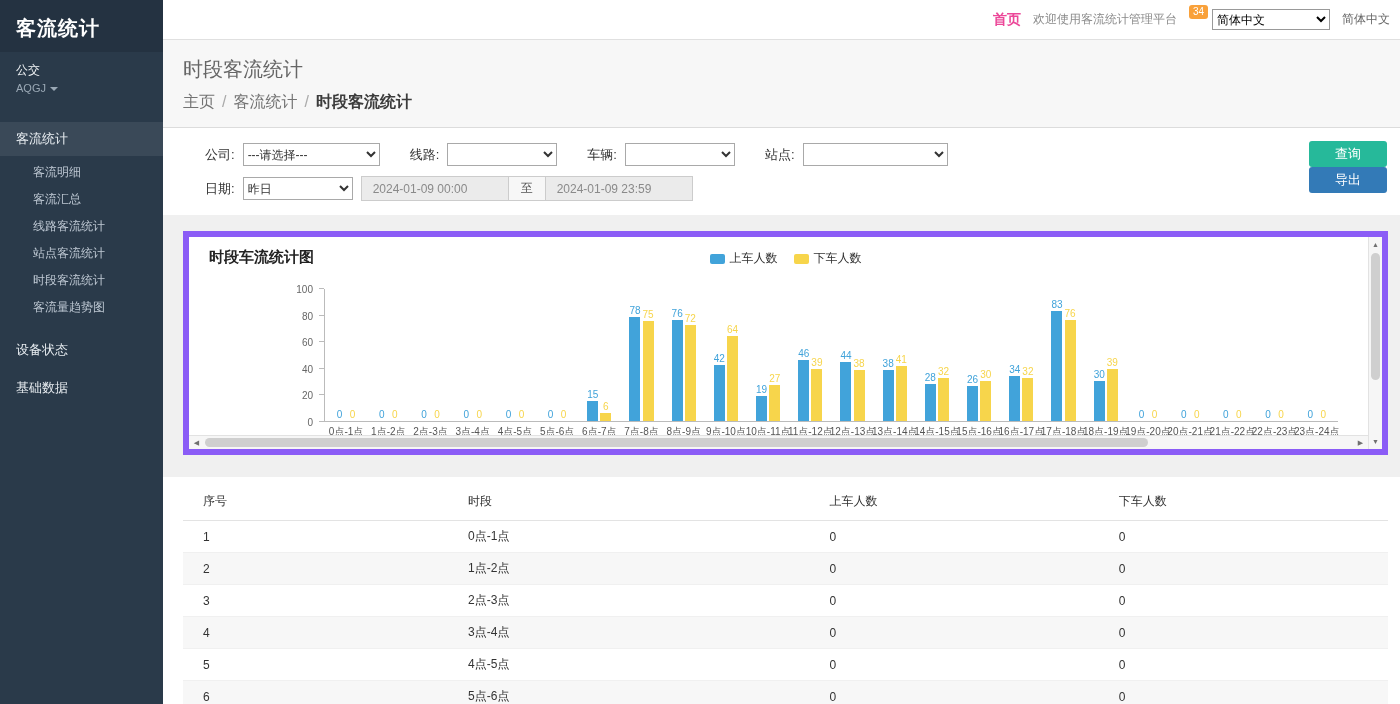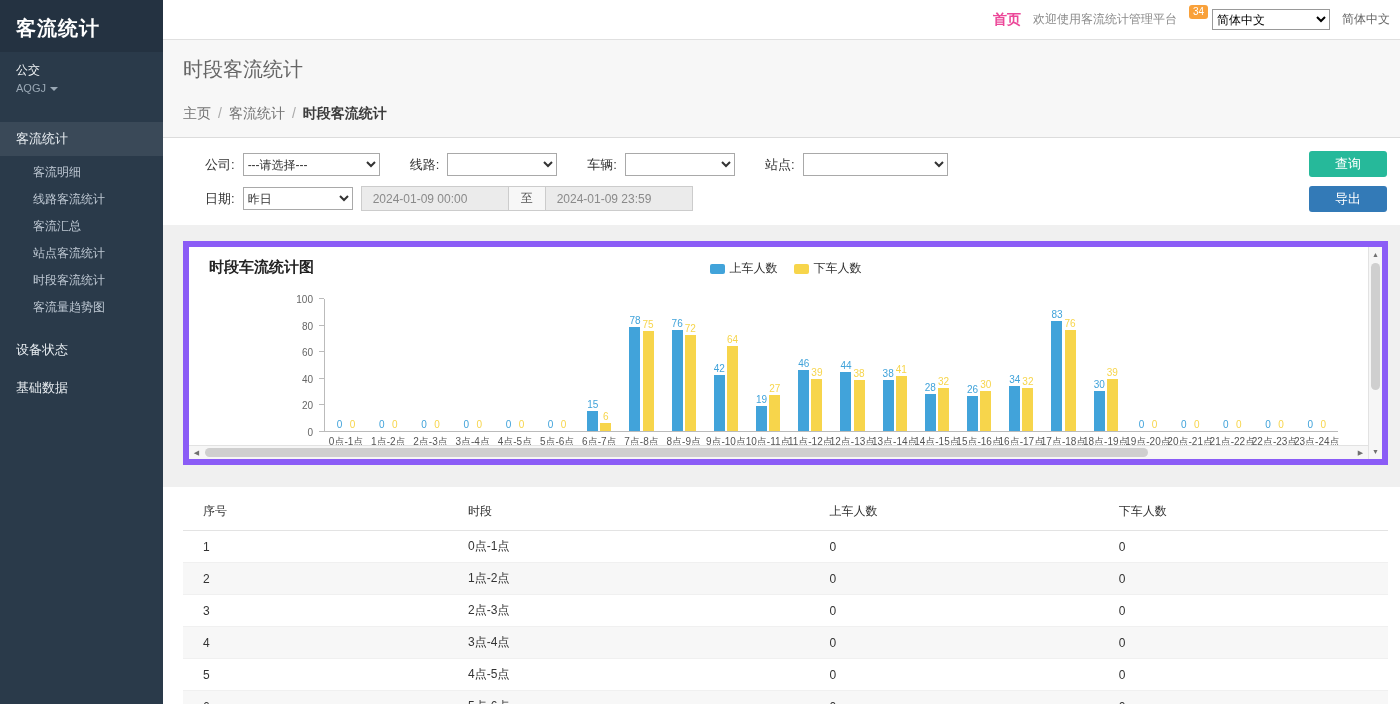--- a/index.html
+++ b/index.html
@@ -33,38 +33,38 @@
     display: flex; align-items: center; justify-content: flex-end; gap: 12px; padding-right: 10px; }
   .home-link { color: #ec4899; font-size: 14px; font-weight: bold; cursor: pointer; text-decoration: none; }
   .welcome { color: #8a8a8a; font-size: 12px; }
   .badge { background: #f9a13a; color: #fff; font-size: 10px; line-height: 12px; border-radius: 3px;
     padding: 1px 4px; transform: translateY(-8px); margin-right: -8px; }
   .lang-select { width: 118px; height: 21px; font-size: 12px; border: 1px solid #999; background: #fff; }
   .logout-link { color: #666; font-size: 12px; cursor: pointer; text-decoration: none; }
 
   .heading { background: #f7f7f7; padding: 16px 20px 14px; border-bottom: 1px solid #dcdcdc; }
   .page-title { margin: 0; font-size: 20px; font-weight: 500; color: #666; }
-  .breadcrumb { margin-top: 22px; font-size: 14px; }
+  .breadcrumb { margin-top: 9px; font-size: 16px; }
   .crumb { color: #737373; cursor: pointer; }
   .crumb.current { color: #3c3c3c; font-weight: bold; cursor: default; }
   .crumb-sep { margin: 0 7px; color: #aaa; }
 
   
   .filterbar { background: #fff; padding: 15px 160px 14px 42px; position: relative; }
   .frow { display: flex; align-items: flex-start; }
   .frow + .frow { margin-top: 10px; }
   .fgroup { display: inline-flex; align-items: center; gap: 8px; margin-right: 30px; }
   .flabel { font-size: 13px; color: #333; white-space: nowrap; }
   .fsel { height: 23px; font-size: 12px; border: 1px solid #a9a9a9; background: #fff; color: #333; }
   .w137 { width: 137px; } .w110 { width: 110px; } .w145 { width: 145px; } .w90 { width: 110px; }
   .date-group { display: inline-flex; align-items: stretch; border: 1px solid #ccc; height: 25px; }
   .date-input { border: none; background: #ebebeb; color: #8a8a8a; font-size: 12px; width: 146px; padding: 0 11px; outline: none; }
   .to-label { display: flex; align-items: center; padding: 0 12px; font-size: 12px; color: #555;
     background: #f7f7f7; border-left: 1px solid #ccc; border-right: 1px solid #ccc; }
-  .fbuttons { position: absolute; right: 13px; top: 13px; display: flex; flex-direction: column; gap: 9px; }
+  .fbuttons { position: absolute; right: 13px; top: 13px; display: flex; flex-direction: column; }
   .btn { width: 78px; height: 26px; border: none; border-radius: 3px; color: #fff; font-size: 13px; cursor: pointer; }
   .btn-green { background: #26b99a; }
   .btn-blue { background: #337ab7; }
 
   
   .chart-card { background: #fff; border: 6px solid #8b5cf6; margin: 16px 12px 0 20px; height: 237px; position: relative; }
   .chart-head { position: relative; height: 38px; }
   .chart-title { position: absolute; left: 20px; top: 11px; margin: 0; font-size: 15px; font-weight: bold; color: #222; }
   .legend { position: absolute; left: 50%; transform: translateX(-50%); top: 13px; display: flex; gap: 16px; }
   .legend-item { display: inline-flex; align-items: center; gap: 5px; font-size: 12px; color: #333; cursor: pointer; }
@@ -112,22 +112,22 @@
     <div class="org-block">
       <div class="org">公交</div>
       <div class="org-code">
         <span>AQGJ</span><span class="caret"></span>
       </div>
     </div>
     <nav class="menu" id="sidebar-menu">
         <div class="menu-section active">客流统计</div>
         <div class="submenu">
           <div class="submenu-item">客流明细</div>
+          <div class="submenu-item">客流汇总</div>
           <div class="submenu-item">线路客流统计</div>
-          <div class="submenu-item">客流汇总</div>
           <div class="submenu-item">站点客流统计</div>
           <div class="submenu-item">时段客流统计</div>
           <div class="submenu-item">客流量趋势图</div>
         </div>
         <div class="menu-section">设备状态</div>
         <div class="menu-section">基础数据</div>
       </nav>
   </aside>
 
   <main class="main">

